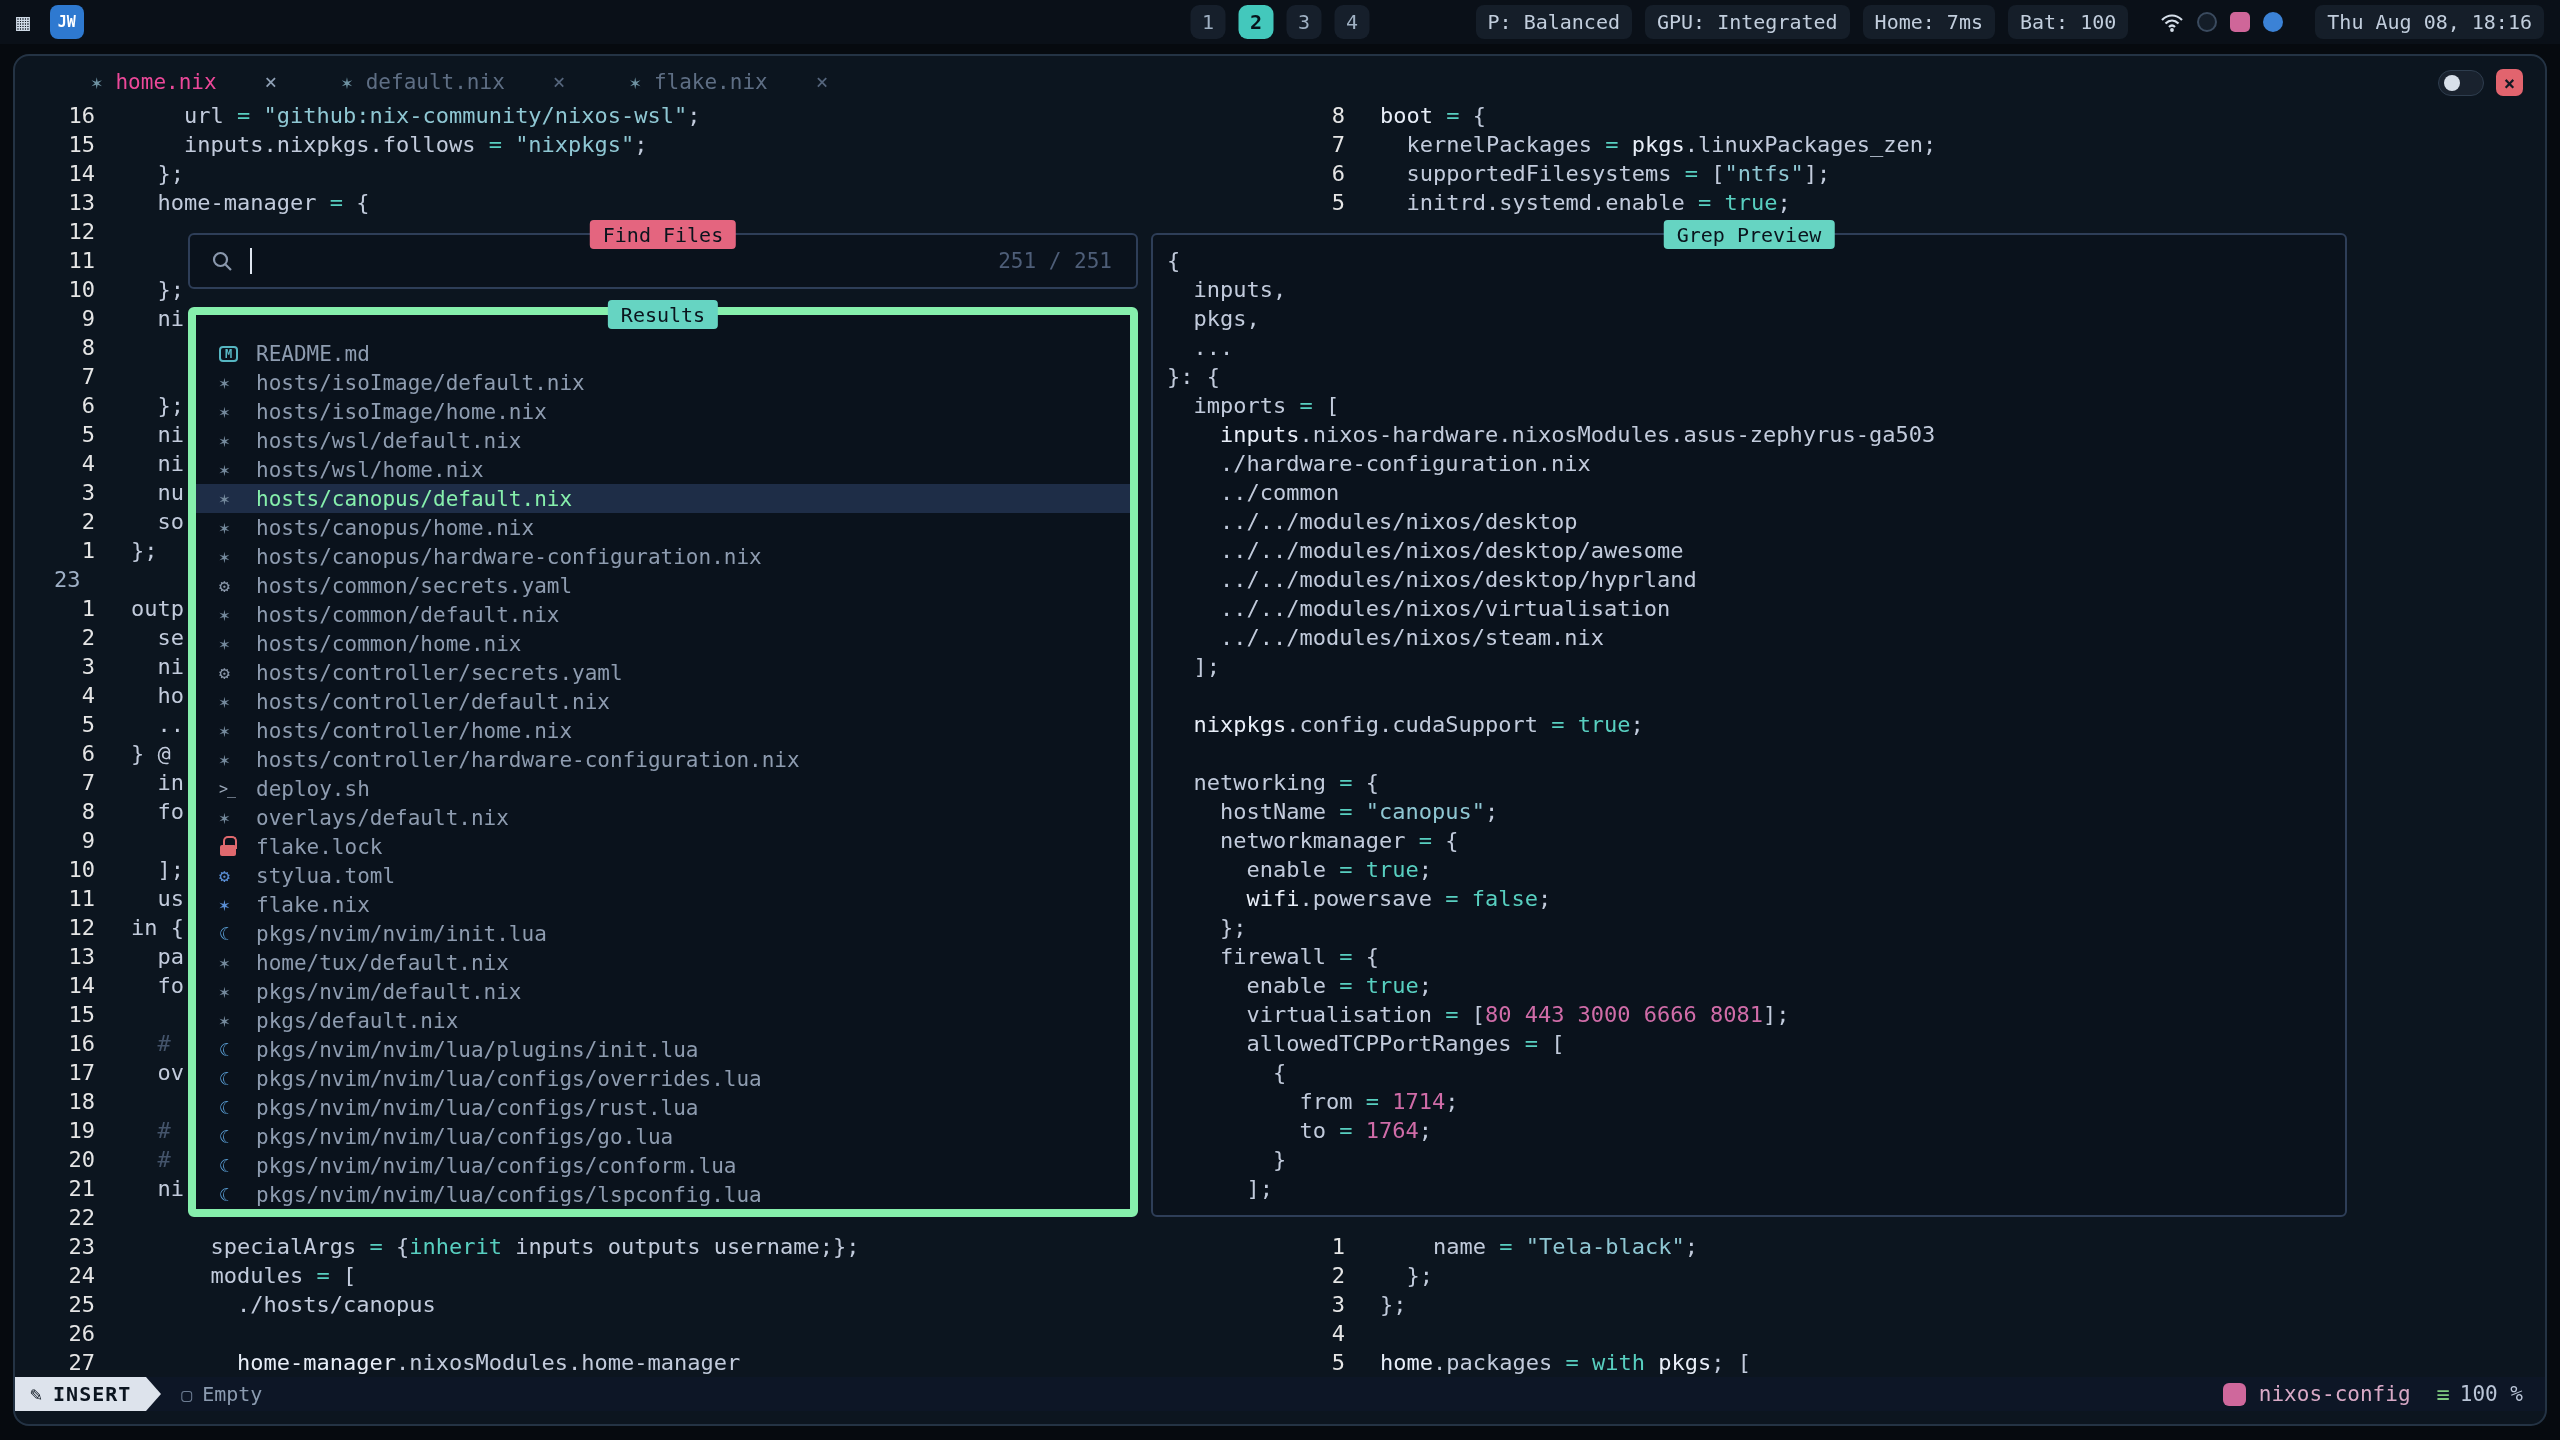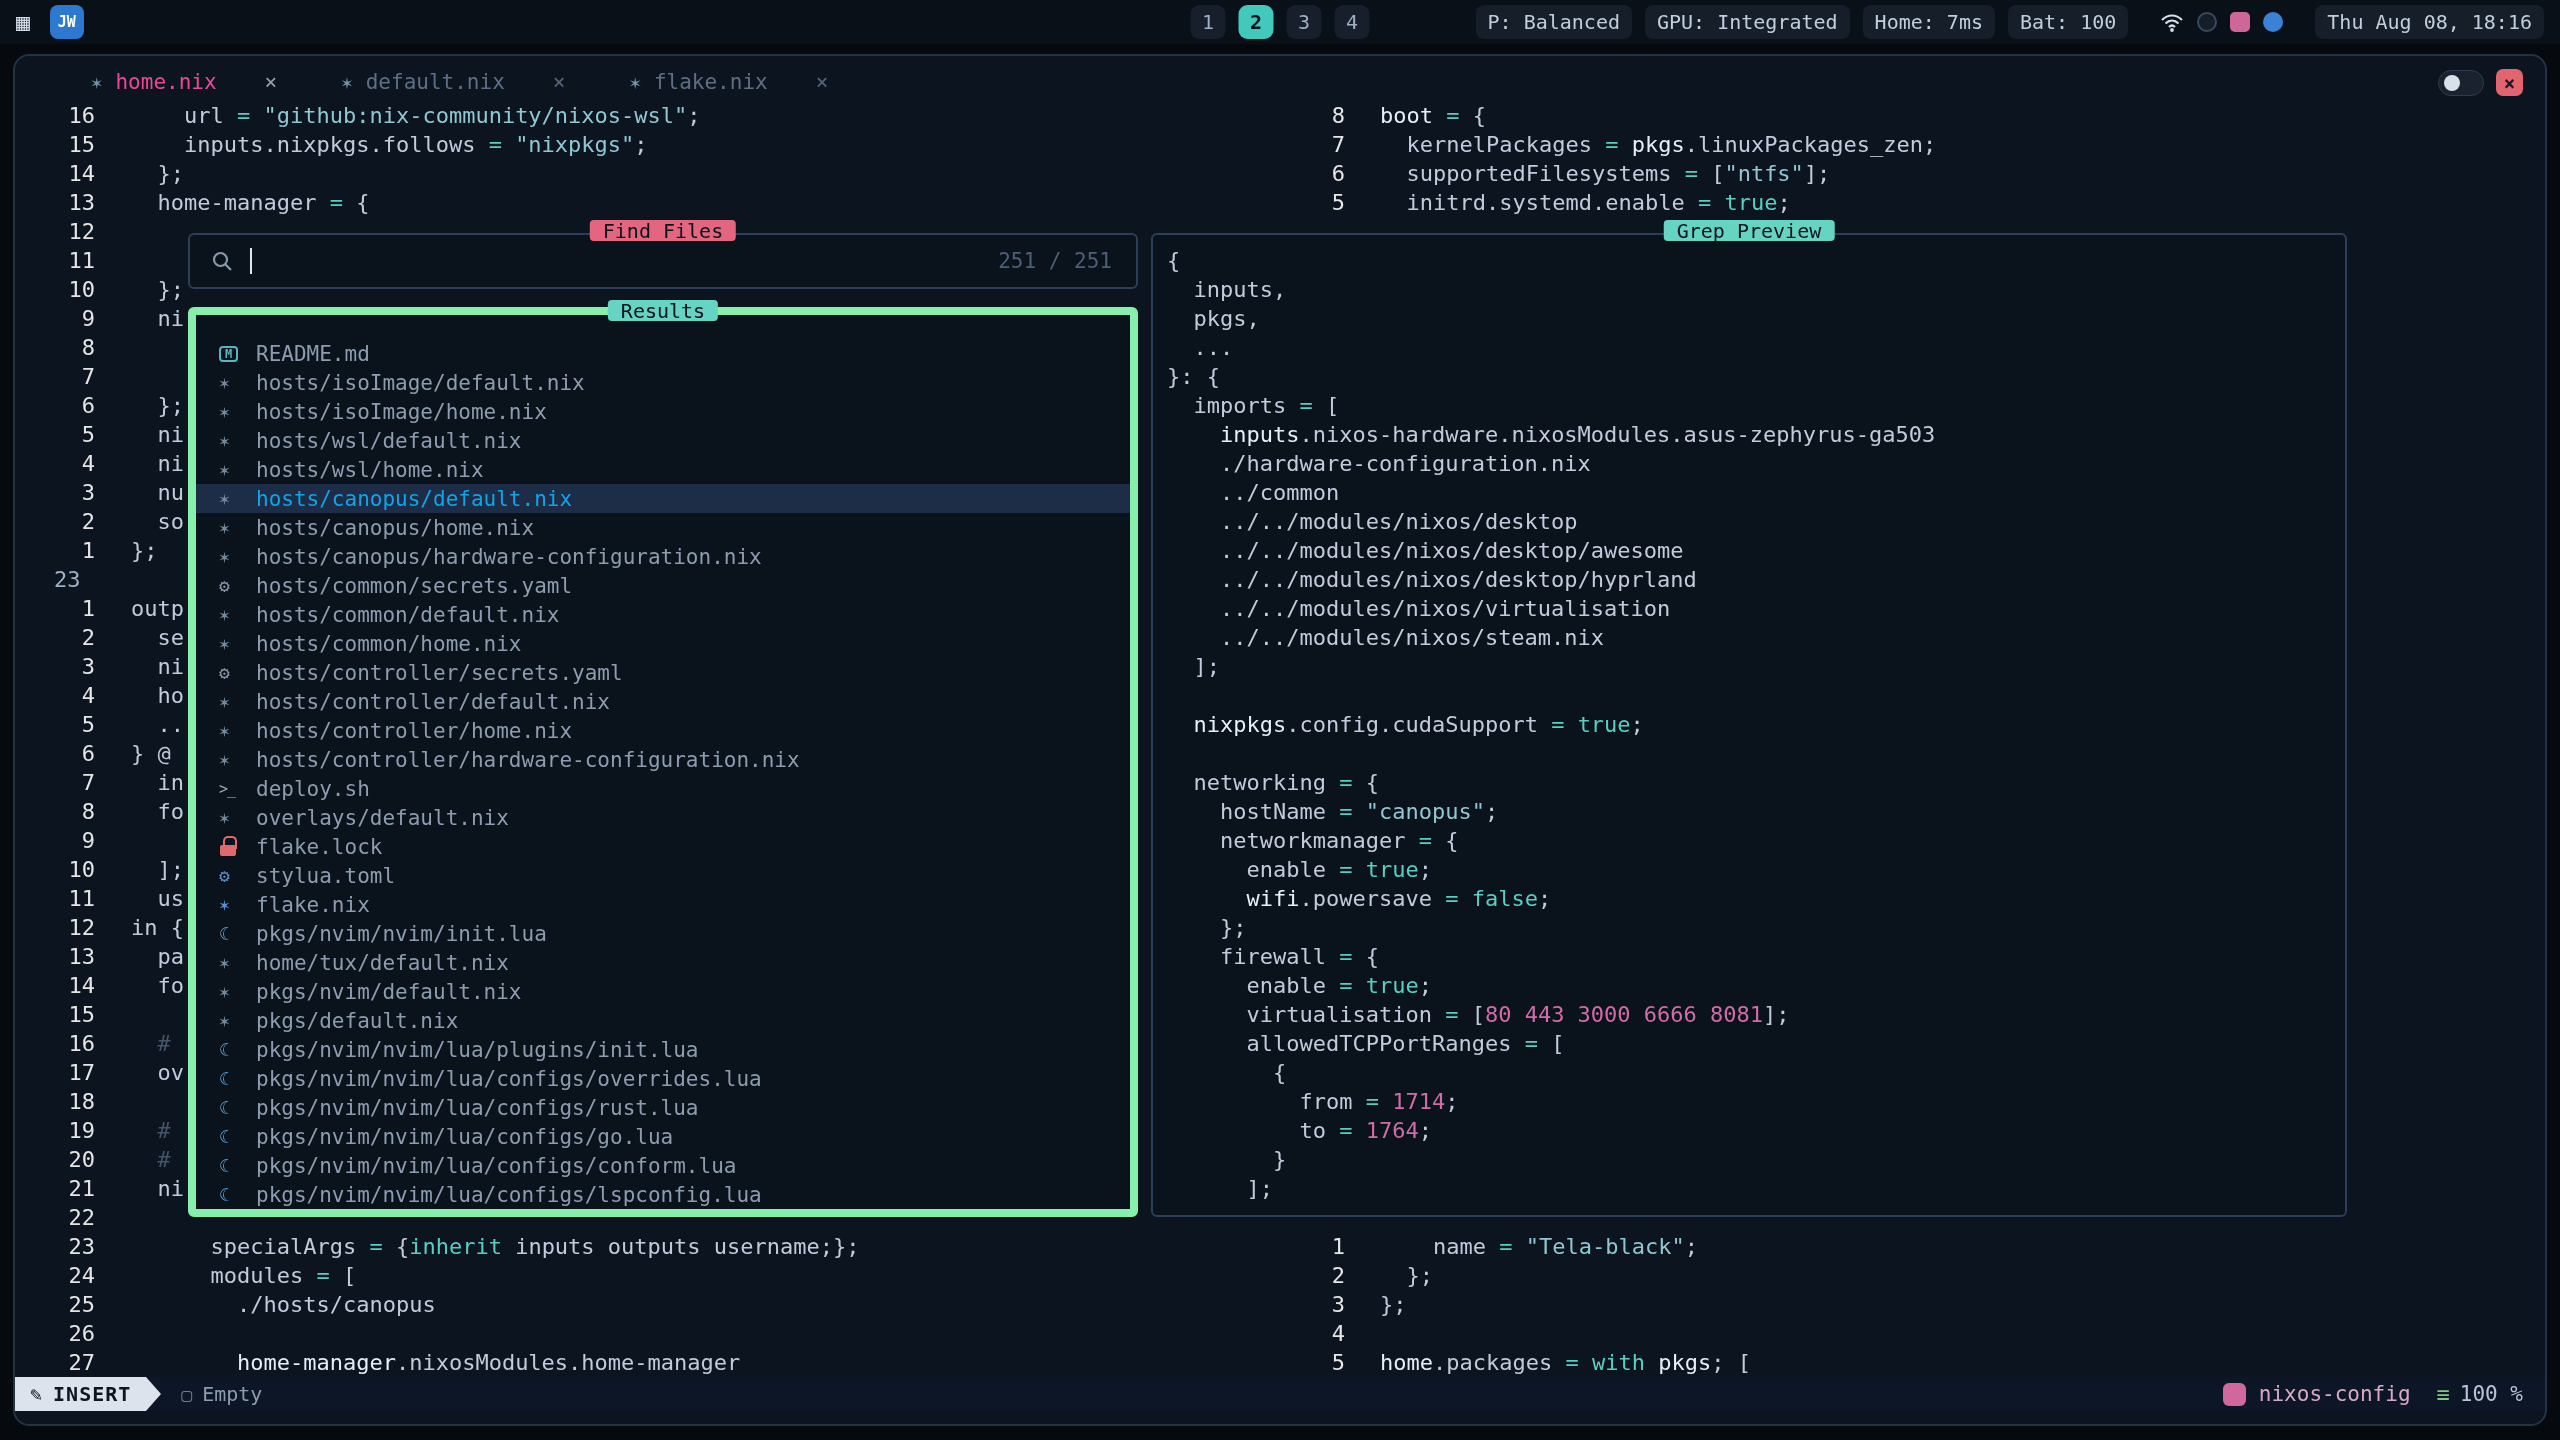--- a/index.html
+++ b/index.html
@@ -62,32 +62,32 @@
   .tk-c{color:#44546b}
 
   
   .finder{position:absolute;left:173px;top:177px;width:950px;height:56px;background:#0a121c;
           border:2px solid #2e3e58;border-radius:6px;z-index:20;display:flex;align-items:center;
           padding:0 24px 0 21px}
   .caret{width:2px;height:26px;background:#dfe6f0;margin-left:16px;animation:blink 1.1s steps(1) infinite}
   @keyframes blink{50%{opacity:0}}
   .counter{margin-left:auto;color:#4e5e78;font-size:21px;white-space:pre}
 
-  .badge{position:absolute;top:-15px;left:50%;transform:translateX(-50%);height:21px;display:flex;
+  .badge{position:absolute;top:-15px;left:50%;transform:translateX(-50%);height:29px;display:flex;
          align-items:center;padding:0 13px;border-radius:4px;font-size:20px;color:#0a141d;z-index:25;white-space:pre}
   .badge.pink{background:#e4657f}
   .badge.teal{background:#66d4c2}
 
   .results{position:absolute;left:173px;top:251px;width:950px;height:910px;background:#0a121c;
            border:8px solid #86efac;border-radius:6px;z-index:20}
   .rlist{padding-top:24px}
   .rrow{height:29px;display:flex;align-items:center;padding-left:23px}
   .rrow.sel{background:#1e2d47}
   .flabel{font-size:21px;color:#8e9cb0;white-space:pre}
-  .rrow.sel .flabel{color:#0ea5e9}
+  .rrow.sel .flabel{color:#86efac}
   .ficon{position:relative;width:37px;height:29px;flex:0 0 auto;display:flex;align-items:center;font-size:18px}
   .ficon-nix{color:#74899c}
   .ficon-nix-blue{color:#5a8fd6}
   .ficon-lua{color:#5a9fd6}
   .ficon-yaml{color:#8b98ab}
   .ficon-toml{color:#5a8fd6}
   .ficon-shell{color:#9aa7b8}
   .ficon-shell i{font-size:15px;letter-spacing:-1px;font-style:normal}
   .ficon-markdown{color:#56b6c2}
   .ficon-markdown i{border:2px solid currentColor;border-radius:4px;font-size:12px;font-weight:bold;

